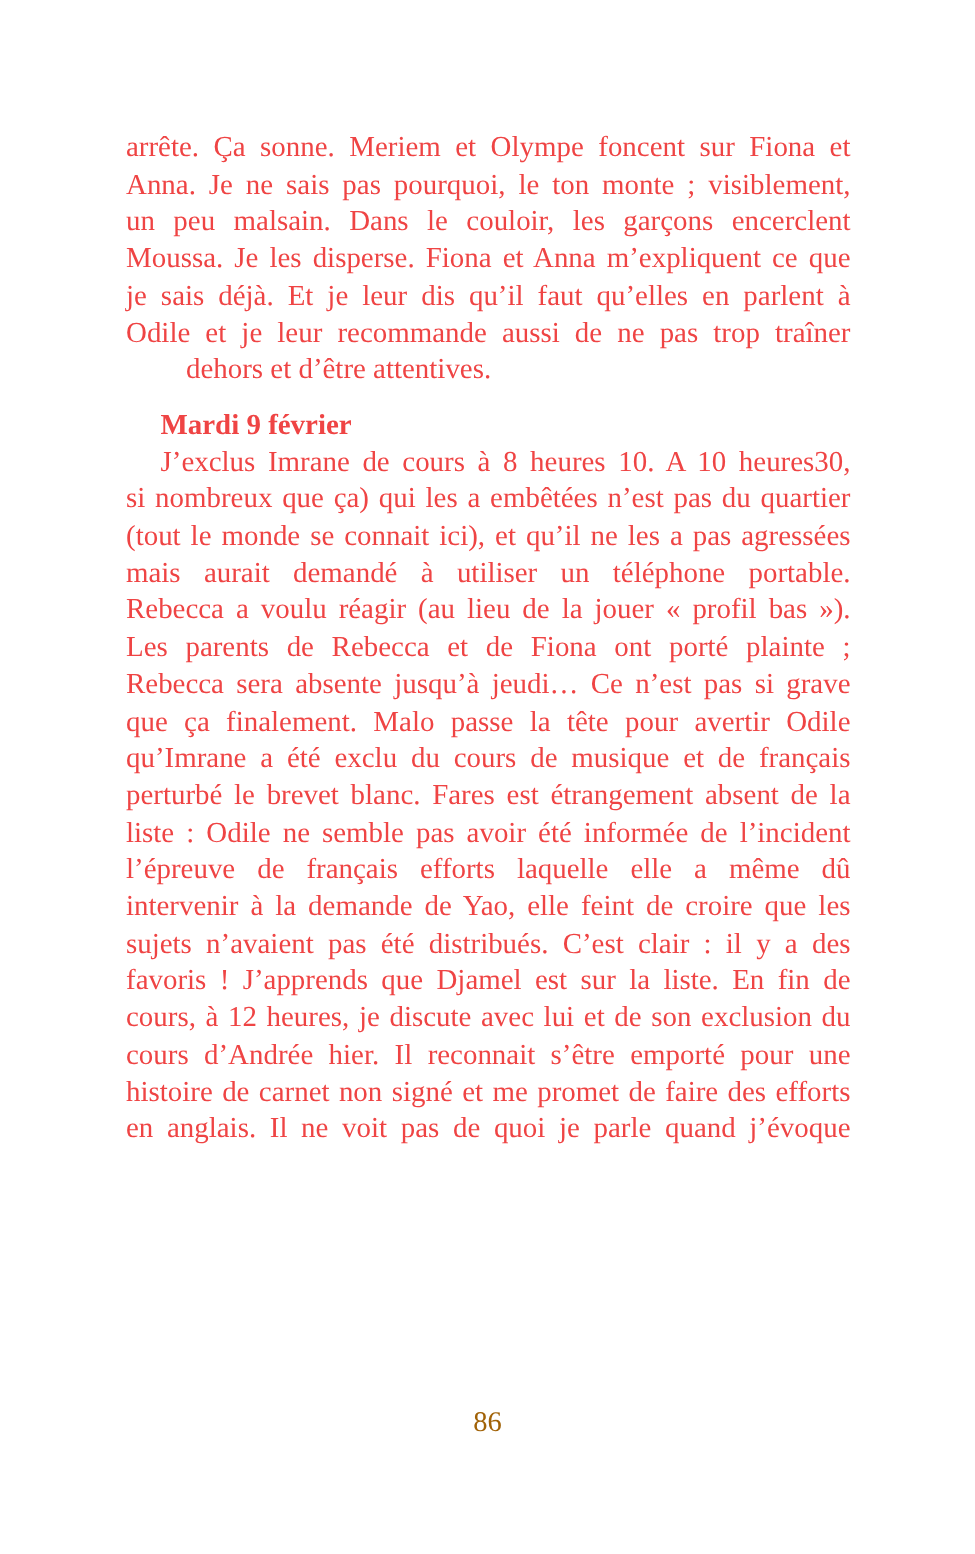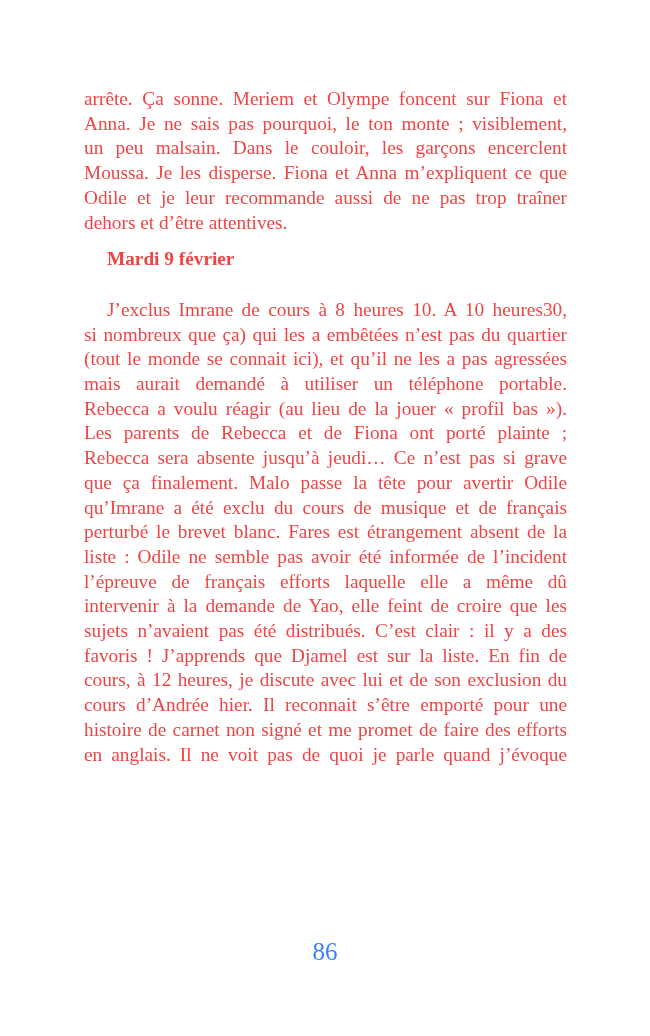--- a/index.html
+++ b/index.html
@@ -8,53 +8,54 @@
     position: absolute;
     left: 84px;
     top: 87px;
     width: 483px;
     font-family: "Liberation Serif", serif;
     font-size: 19.3px;
     line-height: 24.7px;
     color: #ef4444;
   }
   .heading {
-    margin: 12px 0 26px 0;
+    margin: 12px 0 0 0;
     padding-left: 23px;
     font-weight: bold;
     font-size: 19.3px;
     line-height: 24.7px;
   }
   .line {
     display: block;
     text-align: justify;
     text-align-last: justify;
     white-space: nowrap;
   }
-  .line.last { text-align-last: left; }
+  .line.last { text-align-last: left; margin-left: 40px; }
   .line.first { text-indent: 23px; }
   .page-number {
     position: absolute;
     left: 0; right: 0;
     top: 938px;
     text-align: center;
     font-family: "Liberation Serif", serif;
-    font-size: 25px;
-    color: #3b82f6;
+    font-size: 19px;
+    color: #a16207;
   }
 </style>
 </head>
 <body>
 
 <div class="page">
   <div>
     <span class="line">arrête. Ça sonne. Meriem et Olympe foncent sur Fiona et</span>
     <span class="line">Anna. Je ne sais pas pourquoi, le ton monte ; visiblement,</span>
     <span class="line">un peu malsain. Dans le couloir, les garçons encerclent</span>
     <span class="line">Moussa. Je les disperse. Fiona et Anna m’expliquent ce que</span>
+    <span class="line">je sais déjà. Et je leur dis qu’il faut qu’elles en parlent à</span>
     <span class="line">Odile et je leur recommande aussi de ne pas trop traîner</span>
     <span class="line last">dehors et d’être attentives.</span>
   </div>
 
   <div class="heading">Mardi 9 février</div>
 
   <div>
     <span class="line first">J’exclus Imrane de cours à 8 heures 10. A 10 heures30,</span>
     <span class="line">si nombreux que ça) qui les a embêtées n’est pas du quartier</span>
     <span class="line">(tout le monde se connait ici), et qu’il ne les a pas agressées</span>

